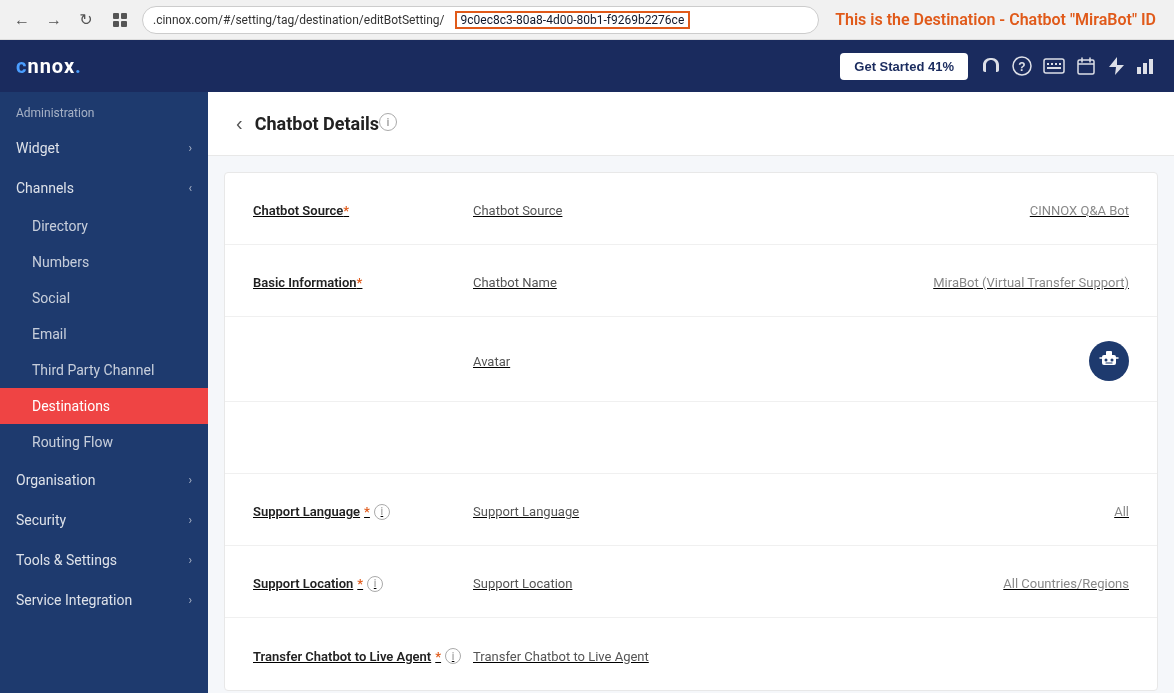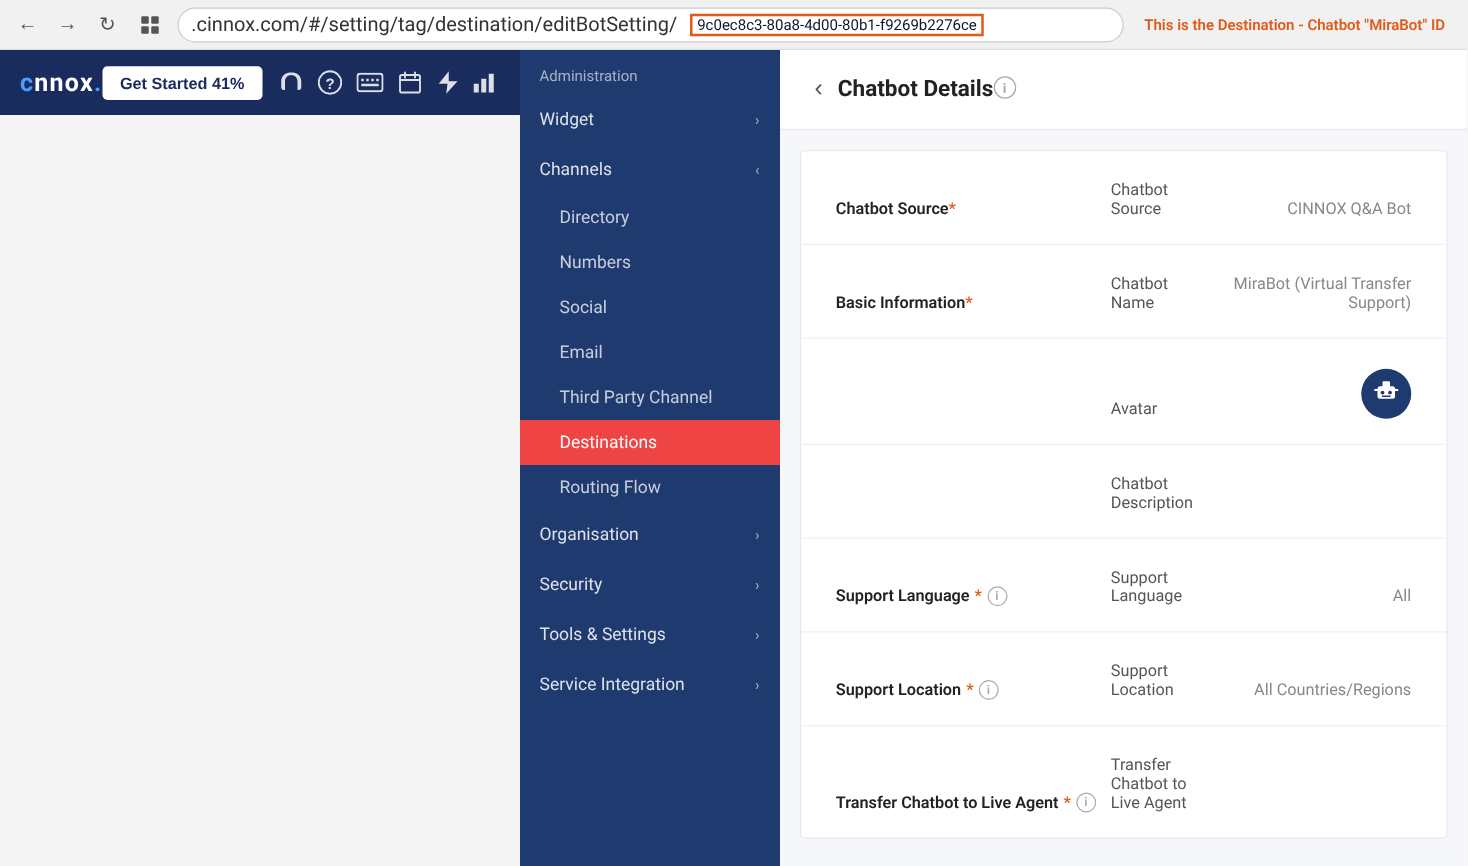--- a/index.html
+++ b/index.html
@@ -43,43 +43,43 @@
       align-items: center;
       background: white;
       border: 1px solid #ccc;
       border-radius: 20px;
       height: 28px;
       overflow: hidden;
     }
     .url-bar-normal {
       padding: 0 10px;
       color: #333;
-      font-size: 16px;
+      font-size: 12px;
       white-space: nowrap;
     }
     .url-bar-highlight {
       background: white;
       border: 2px solid #e05a1a;
       padding: 0 4px;
       color: #0f172a;
       font-size: 12px;
       white-space: nowrap;
     }
     .url-bar-annotation {
       color: #e05a1a;
-      font-size: 12px;
+      font-size: 16px;
       font-weight: 600;
       padding: 0 8px;
       white-space: nowrap;
     }
 
     
     .app-container {
       display: flex;
-      flex-direction: row;
+      flex-direction: column;
       height: calc(693px - 40px);
     }
 
     
     .top-nav {
       height: 52px;
       background: #1a2b5e;
       display: flex;
       align-items: center;
       padding: 0 16px;
@@ -204,24 +204,25 @@
 
     .form-container {
       background: white;
       margin: 16px;
       border-radius: 4px;
       border: 1px solid #e8e8e8;
     }
 
     .form-row {
       display: flex;
-      align-items: flex-end;
+      align-items: center;
       padding: 20px 28px;
       border-bottom: 1px solid #f0f0f0;
       min-height: 72px;
+      text-decoration: underline;
     }
     .form-row:last-child { border-bottom: none; }
 
     .form-section-label {
       width: 220px;
       font-size: 13px;
       font-weight: 600;
       color: #222;
       flex-shrink: 0;
       padding-top: 4px;
@@ -426,21 +427,20 @@
                   <path d="M8 15h6" stroke="#1e3a6e" stroke-width="1.2" stroke-linecap="round"></path>
                   <path d="M2 10h2M18 10h2" stroke="white" stroke-width="1.5" stroke-linecap="round"></path>
                 </svg>
               </span>
             </div>
           </div>
         </div>
 
         <div class="form-row">
           <div class="form-section-label"></div>
-          <div class="form-field-label">Chatbot Description</div>
           <div class="form-field-value"></div>
         </div>
 
         <div class="form-row">
           <div class="form-section-label">
             <div class="form-group-header">
               <span>Support Language</span>
                 <span class="required">*</span>
               <span class="small-info-icon">i</span>
             </div>

